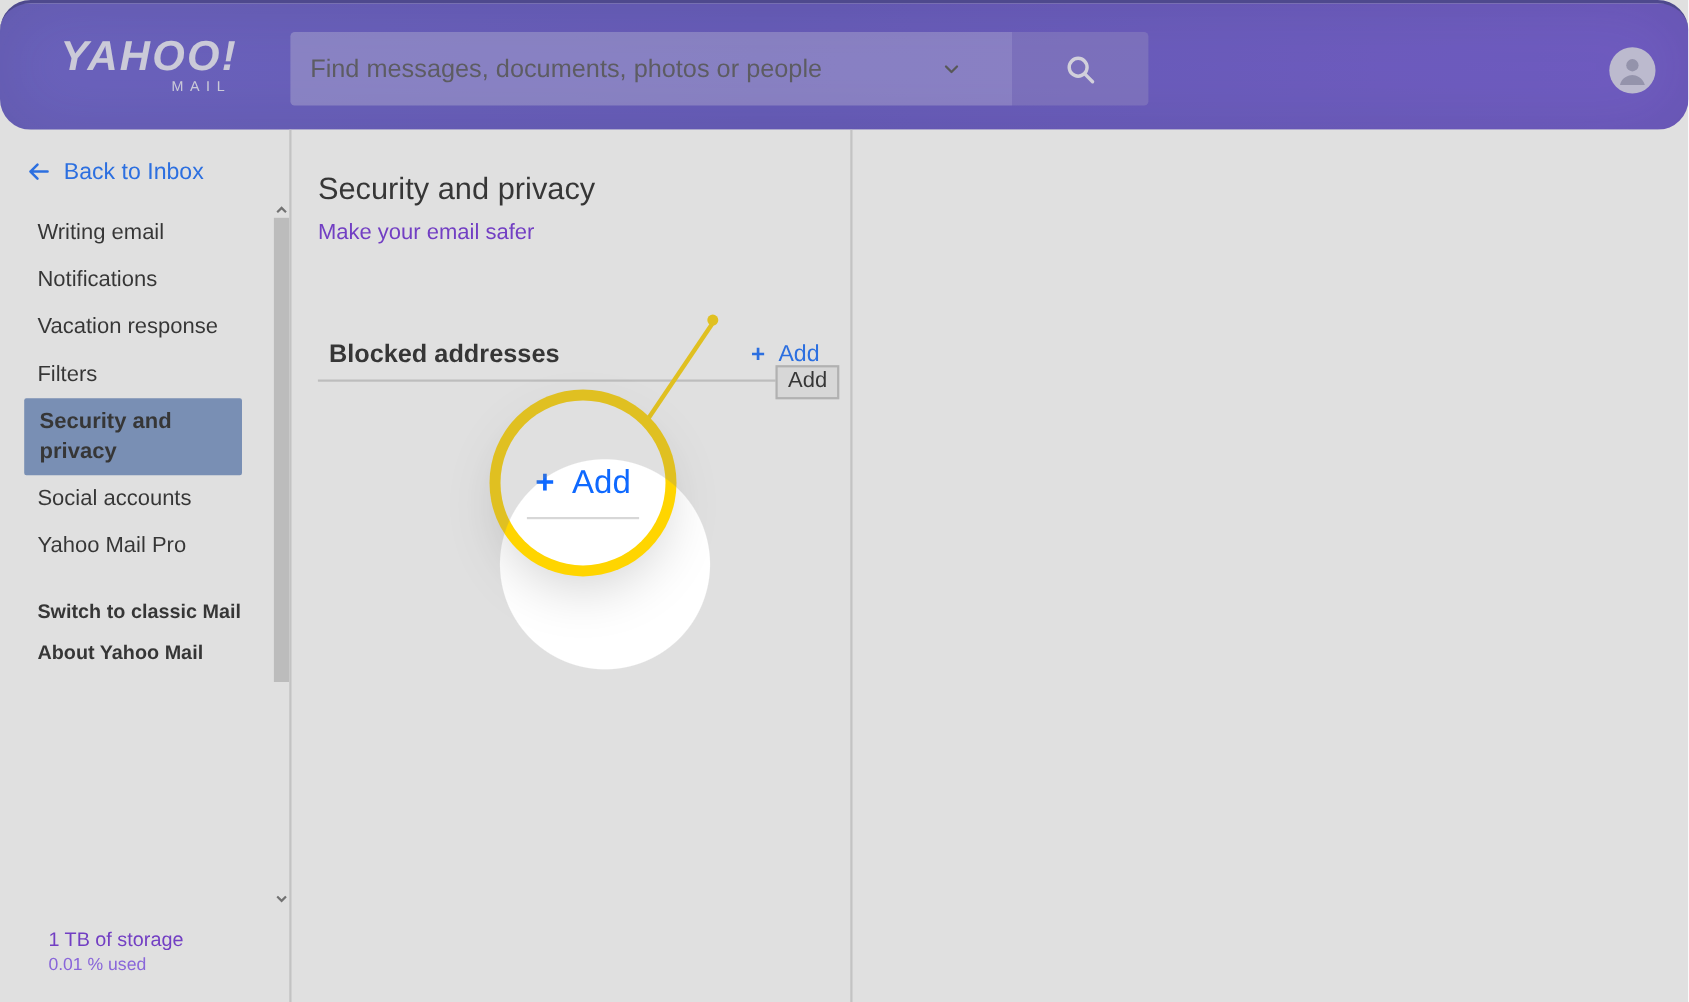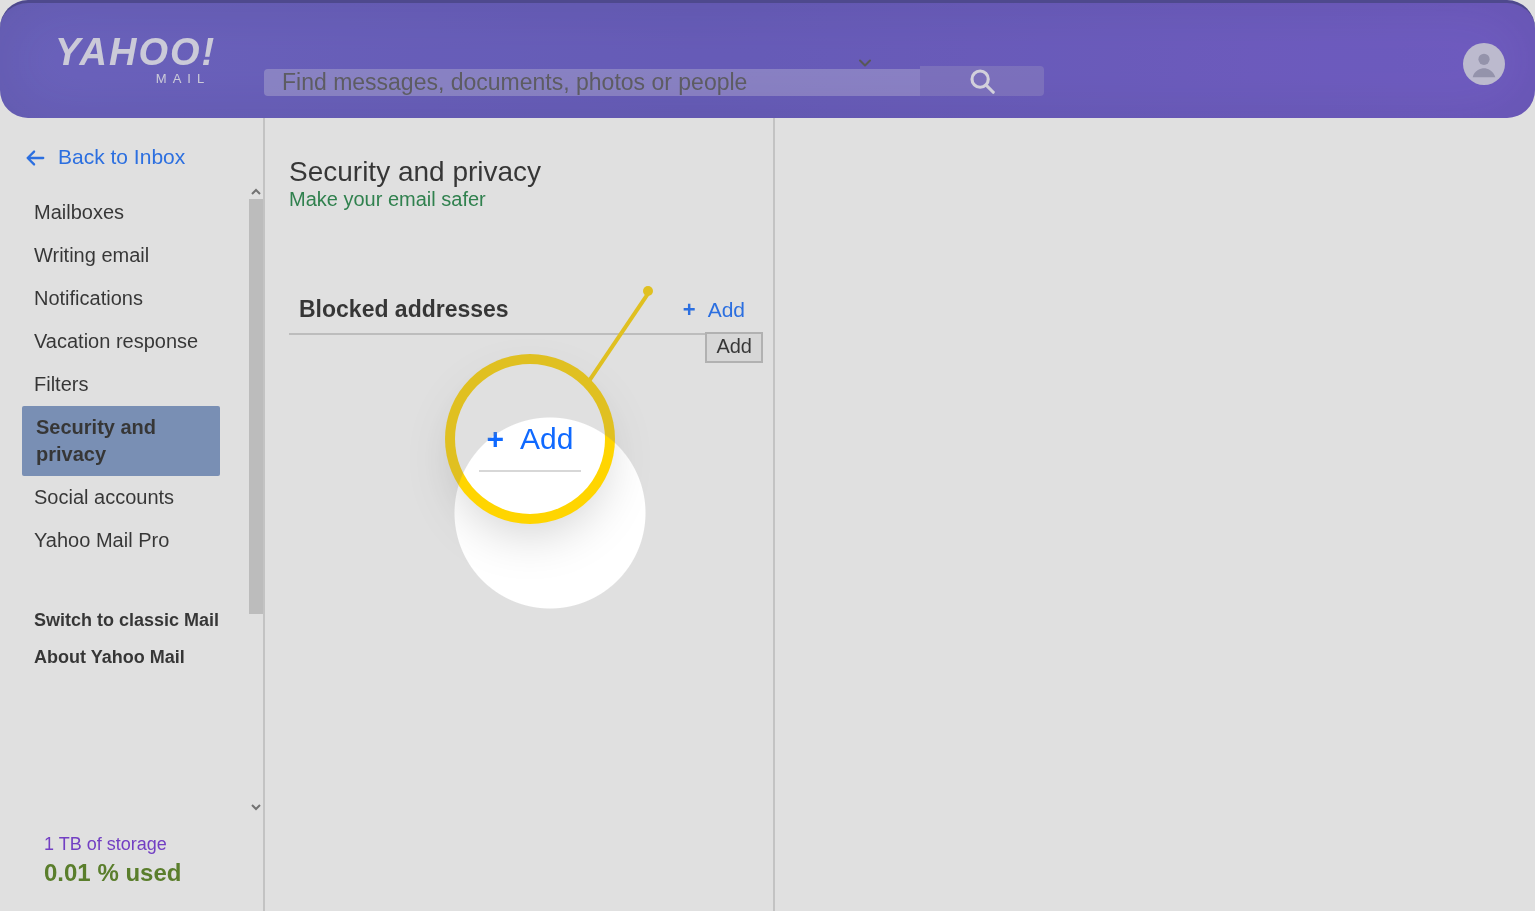--- a/index.html
+++ b/index.html
@@ -19,64 +19,64 @@
     box-shadow: inset 0 0 70px rgba(40,30,110,.22);
     border-top:3px solid #3c3691;
     display:flex;
     align-items:center;
     border-radius:28px;
   }
   .logo{ position:absolute; left:55px; top:30px; }
   .logo-main{ font-size:38px; font-weight:700; letter-spacing:2px; color:#e3e2f4; font-style:italic; line-height:1; }
   .logo-sub{ font-size:13px; font-weight:400; letter-spacing:6px; color:#e3e2f4; text-align:right; padding-right:6px; }
 
-  .search-wrap{ position:absolute; left:264px; top:26px; width:780px; height:67px; display:flex;align-items:flex-end; }
+  .search-wrap{ position:absolute; left:264px; top:26px; width:780px; height:67px; display:flex; }
   .search-input{
     flex:1; background:rgba(255,255,255,.28); border:none; border-radius:4px 0 0 4px;
     font-size:23px; color:#2b2b2b; padding:0 56px 0 18px; outline:none;
   }
   .search-input::placeholder{ color:#4a4a4a; opacity:.9; }
   .search-caret{ position:absolute; right:154px; top:0; bottom:0; width:50px; display:flex; align-items:center; justify-content:center; cursor:pointer;}
   .search-btn{
     width:124px; background:rgba(140,130,210,.55); border:none; border-radius:0 4px 4px 0;
     display:flex; align-items:center; justify-content:center; cursor:pointer;
   }
 
   .avatar{ position:absolute; right:30px; top:40px; width:42px; height:42px; border-radius:50%;
            background:#cfcde7; display:flex; align-items:center; justify-content:center; }
 
   
   .app{ position:absolute; top:var(--header-h); left:0; right:0; bottom:0; display:flex; background:#ffffff; }
   .sidebar{ width:263px; position:relative; display:flex; flex-direction:column; }
   .sb-top{ padding:27px 0 8px 24px; }
-  .back-link{ display:inline-flex; align-items:flex-end; gap:12px; color:var(--link-blue); font-size:21px; cursor:pointer; font-weight:500; }
+  .back-link{ display:inline-flex; align-items:flex-start; gap:12px; color:var(--link-blue); font-size:21px; cursor:pointer; font-weight:500; }
 
   .sb-scroll{ position:relative; flex:1; }
   .sb-list{ position:absolute; top:0; bottom:0; left:0; right:16px; overflow:hidden; padding:10px 0 0 0; }
   .sb-item{ padding:8px 18px 8px 34px; font-size:20px; color:#1d1d1d; cursor:pointer; line-height:1.35; }
   .sb-item.active{ background:#7693c4; color:#1d1d1d; font-weight:700; margin-left:22px; padding-left:14px; border-radius:2px;}
-  .sb-extra{ margin-top:40px; }
+  .sb-extra{ margin-top:20px; }
   .sb-extra .sb-small{ padding:8px 18px 8px 34px; font-size:18px; font-weight:700; color:#1d1d1d; cursor:pointer; }
 
   
   .vscroll{ position:absolute; top:4px; bottom:4px; right:0; width:14px; }
   .vscroll .arrow{ position:absolute; left:0; width:14px; height:14px; display:flex; align-items:center; justify-content:center; color:#7a7a7a; cursor:pointer;}
   .vscroll .arrow.up{ top:0;} .vscroll .arrow.down{ bottom:0;}
   .vscroll .track{ position:absolute; top:14px; bottom:14px; left:0; right:0; }
   .vscroll .thumb{ position:absolute; left:0; right:0; top:0; height:69%; background:#cfcfcf; border-radius:0; }
 
   .storage{ padding:16px 0 24px 44px; }
   .storage-line1{ font-size:18px; color:#6d28d9; }
-  .storage-line2{ font-size:24px; color:#4d7c0f; font-weight:700; padding-top:4px; }
+  .storage-line2{ font-size:16px; color:#8b5cf6; font-weight:400; padding-top:4px; }
 
   
   .main{ flex:1; display:flex; }
   .panel{ width:512px; border-left:2px solid #d8d8d8; border-right:2px solid #d8d8d8; padding:38px 24px 0 24px; position:relative; background:#fff; }
   .panel h1{ font-size:28px; font-weight:500; color:#1d1d1d; }
-  .panel .subtitle{ font-size:20px; color:#15803d; margin-top:0; }
+  .panel .subtitle{ font-size:20px; color:#6d28d9; margin-top:12px; }
 
   .section{ margin-top:85px; }
   .section-head{ display:flex; align-items:center; justify-content:space-between; border-bottom:2px solid #d0d0d0; padding:0 0 10px 10px; }
   .section-title{ font-size:23px; font-weight:700; color:#1d1d1d; }
   .add-link{ display:inline-flex; align-items:center; gap:12px; color:var(--link-blue); font-size:21px; cursor:pointer; padding-right:4px;}
   .plus{ font-size:22px; font-weight:700; color:var(--link-blue); line-height:1; }
 
   .tooltip{ position:absolute; right:10px; top:214px; border:2px solid #c0c0c0; background:#f3f3f3; padding:1px 9px 3px; font-size:20px; color:#1d1d1d; }
 
   
@@ -142,21 +142,20 @@
       <div class="back-link">
         <svg class="ic" width="22" height="22" viewBox="0 0 24 24">
             <path d="M11 5l-7 7 7 7M4 12h17" fill="none" stroke="#0f69ff" stroke-width="2.5" stroke-linecap="round" stroke-linejoin="round"></path>
           </svg>
         <span>Back to Inbox</span>
       </div>
     </div>
 
     <div class="sb-scroll">
       <div class="sb-list">
-        <div class="sb-item">Mailboxes</div>
         <div class="sb-item">Writing email</div>
         <div class="sb-item">Notifications</div>
         <div class="sb-item">Vacation response</div>
         <div class="sb-item">Filters</div>
         <div class="sb-item active" style="max-width:198px">Security and privacy</div>
         <div class="sb-item">Social accounts</div>
         <div class="sb-item">Yahoo Mail Pro</div>
 
         <div class="sb-extra">
           <div class="sb-small">Switch to classic Mail</div>

